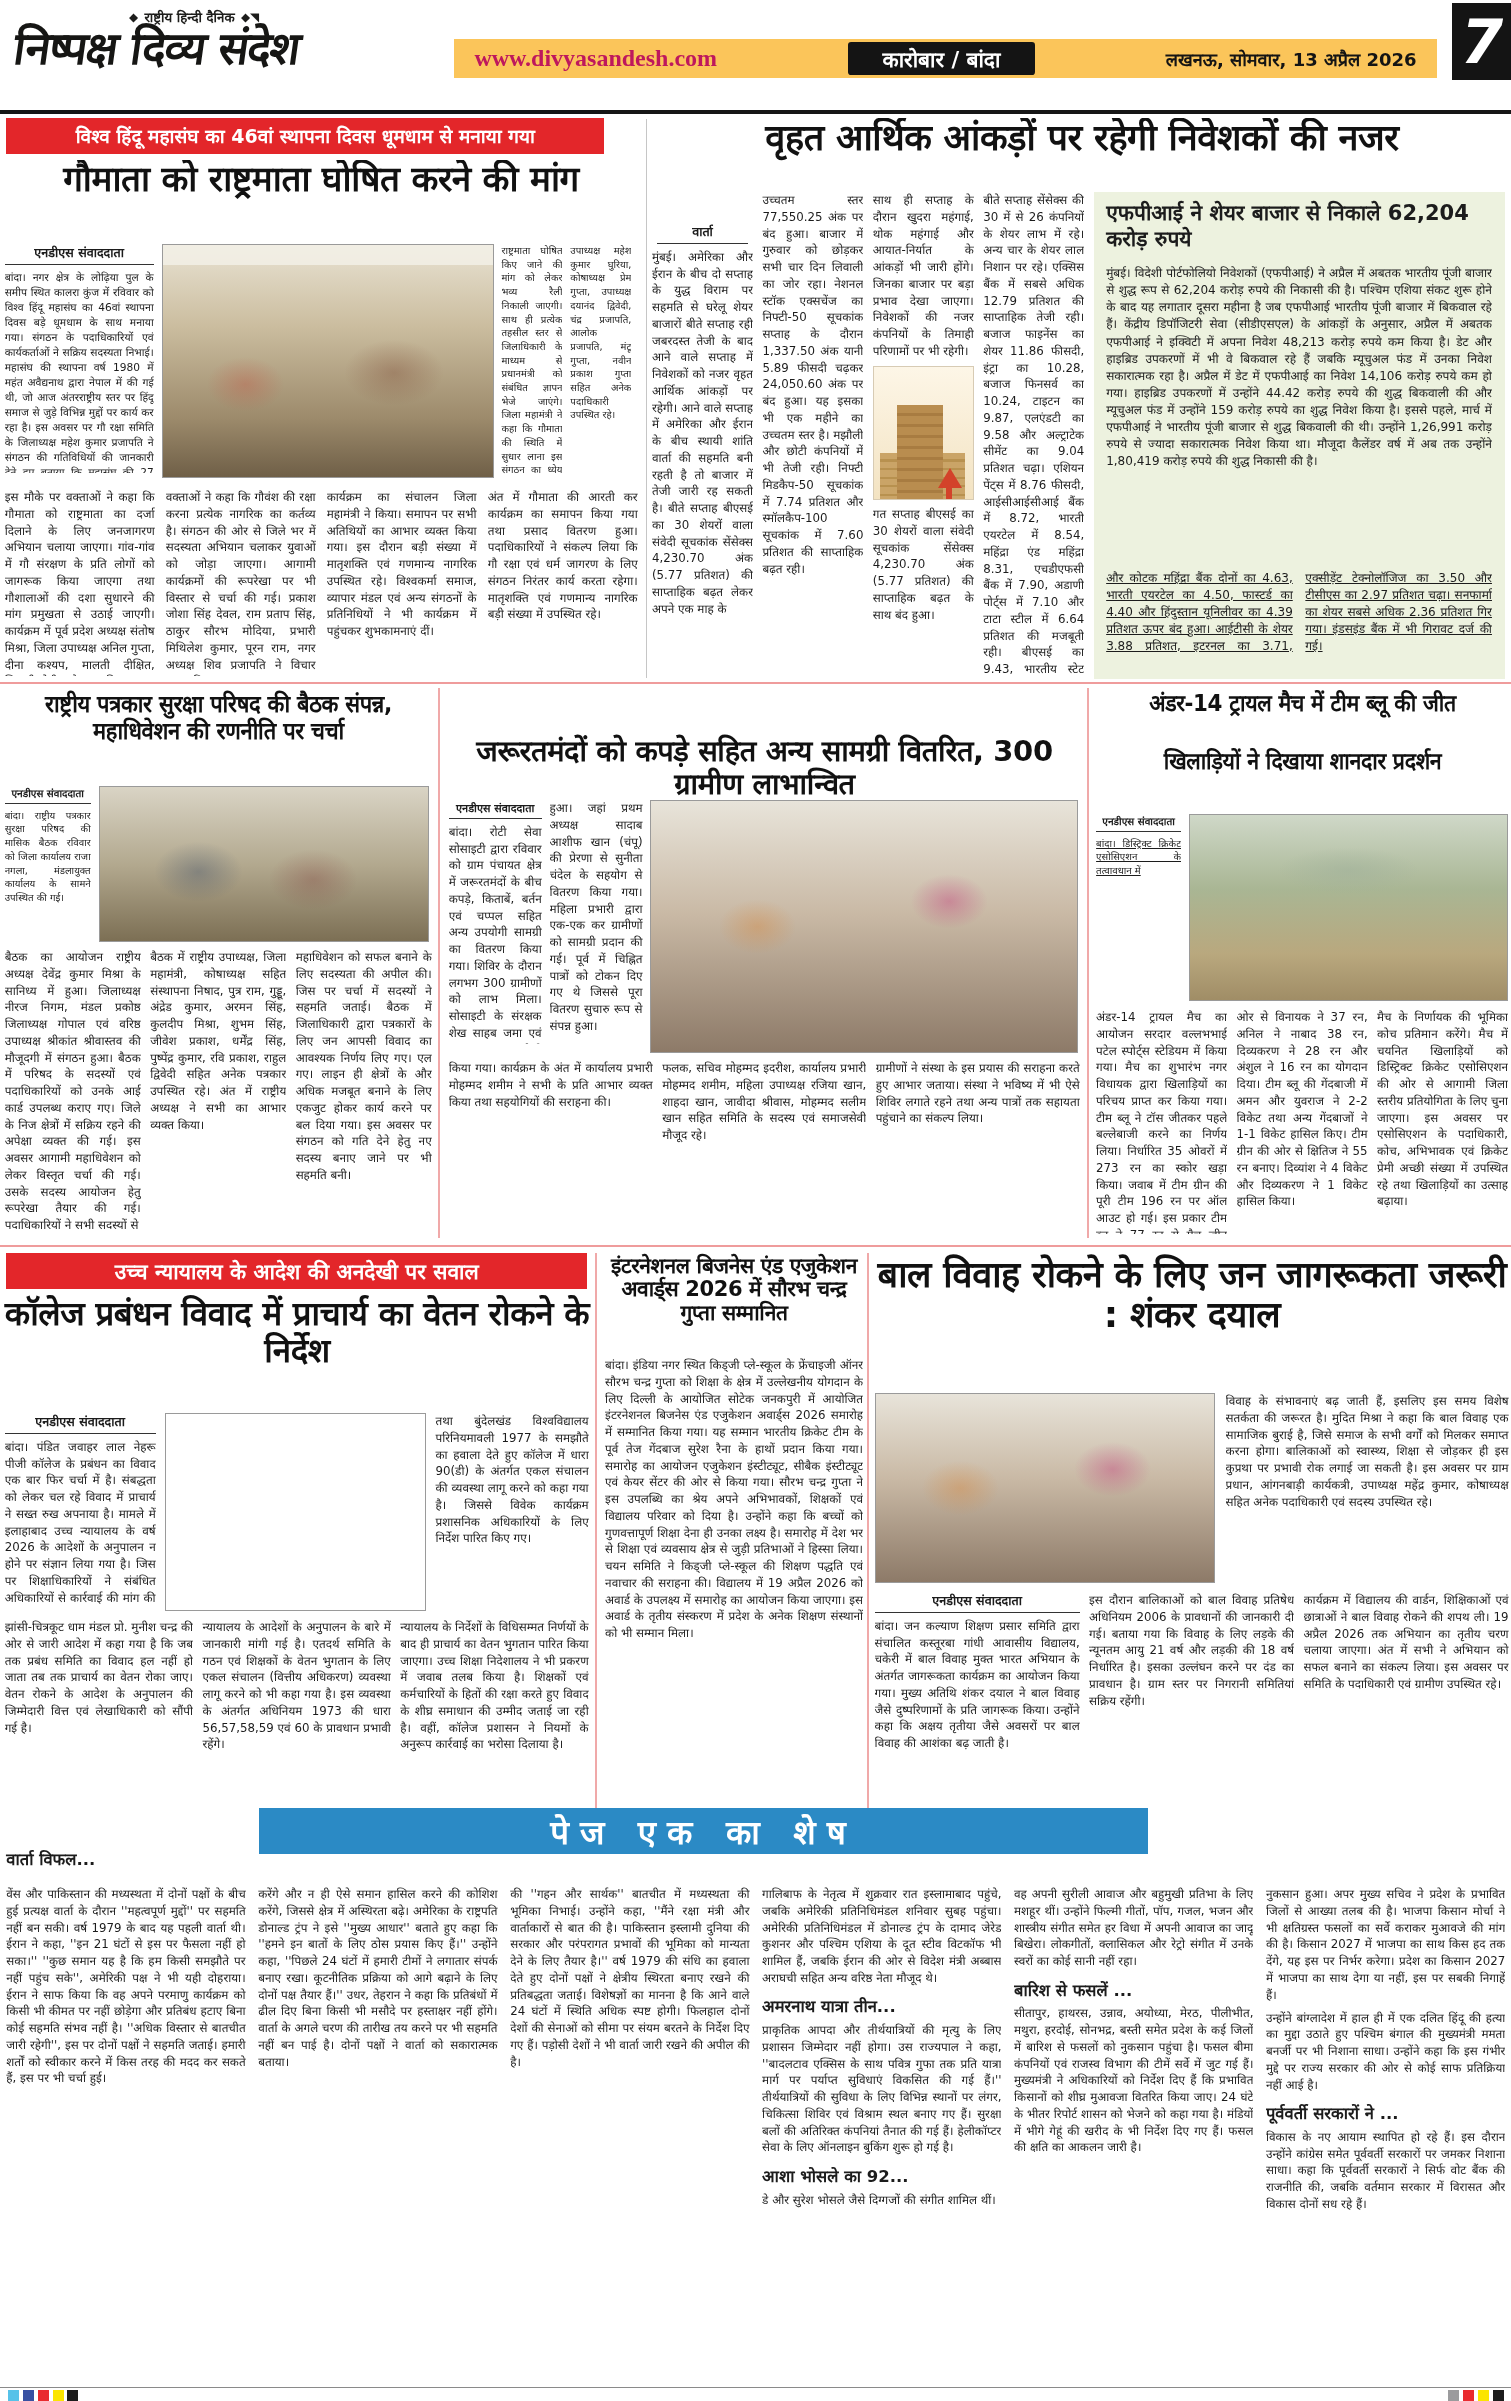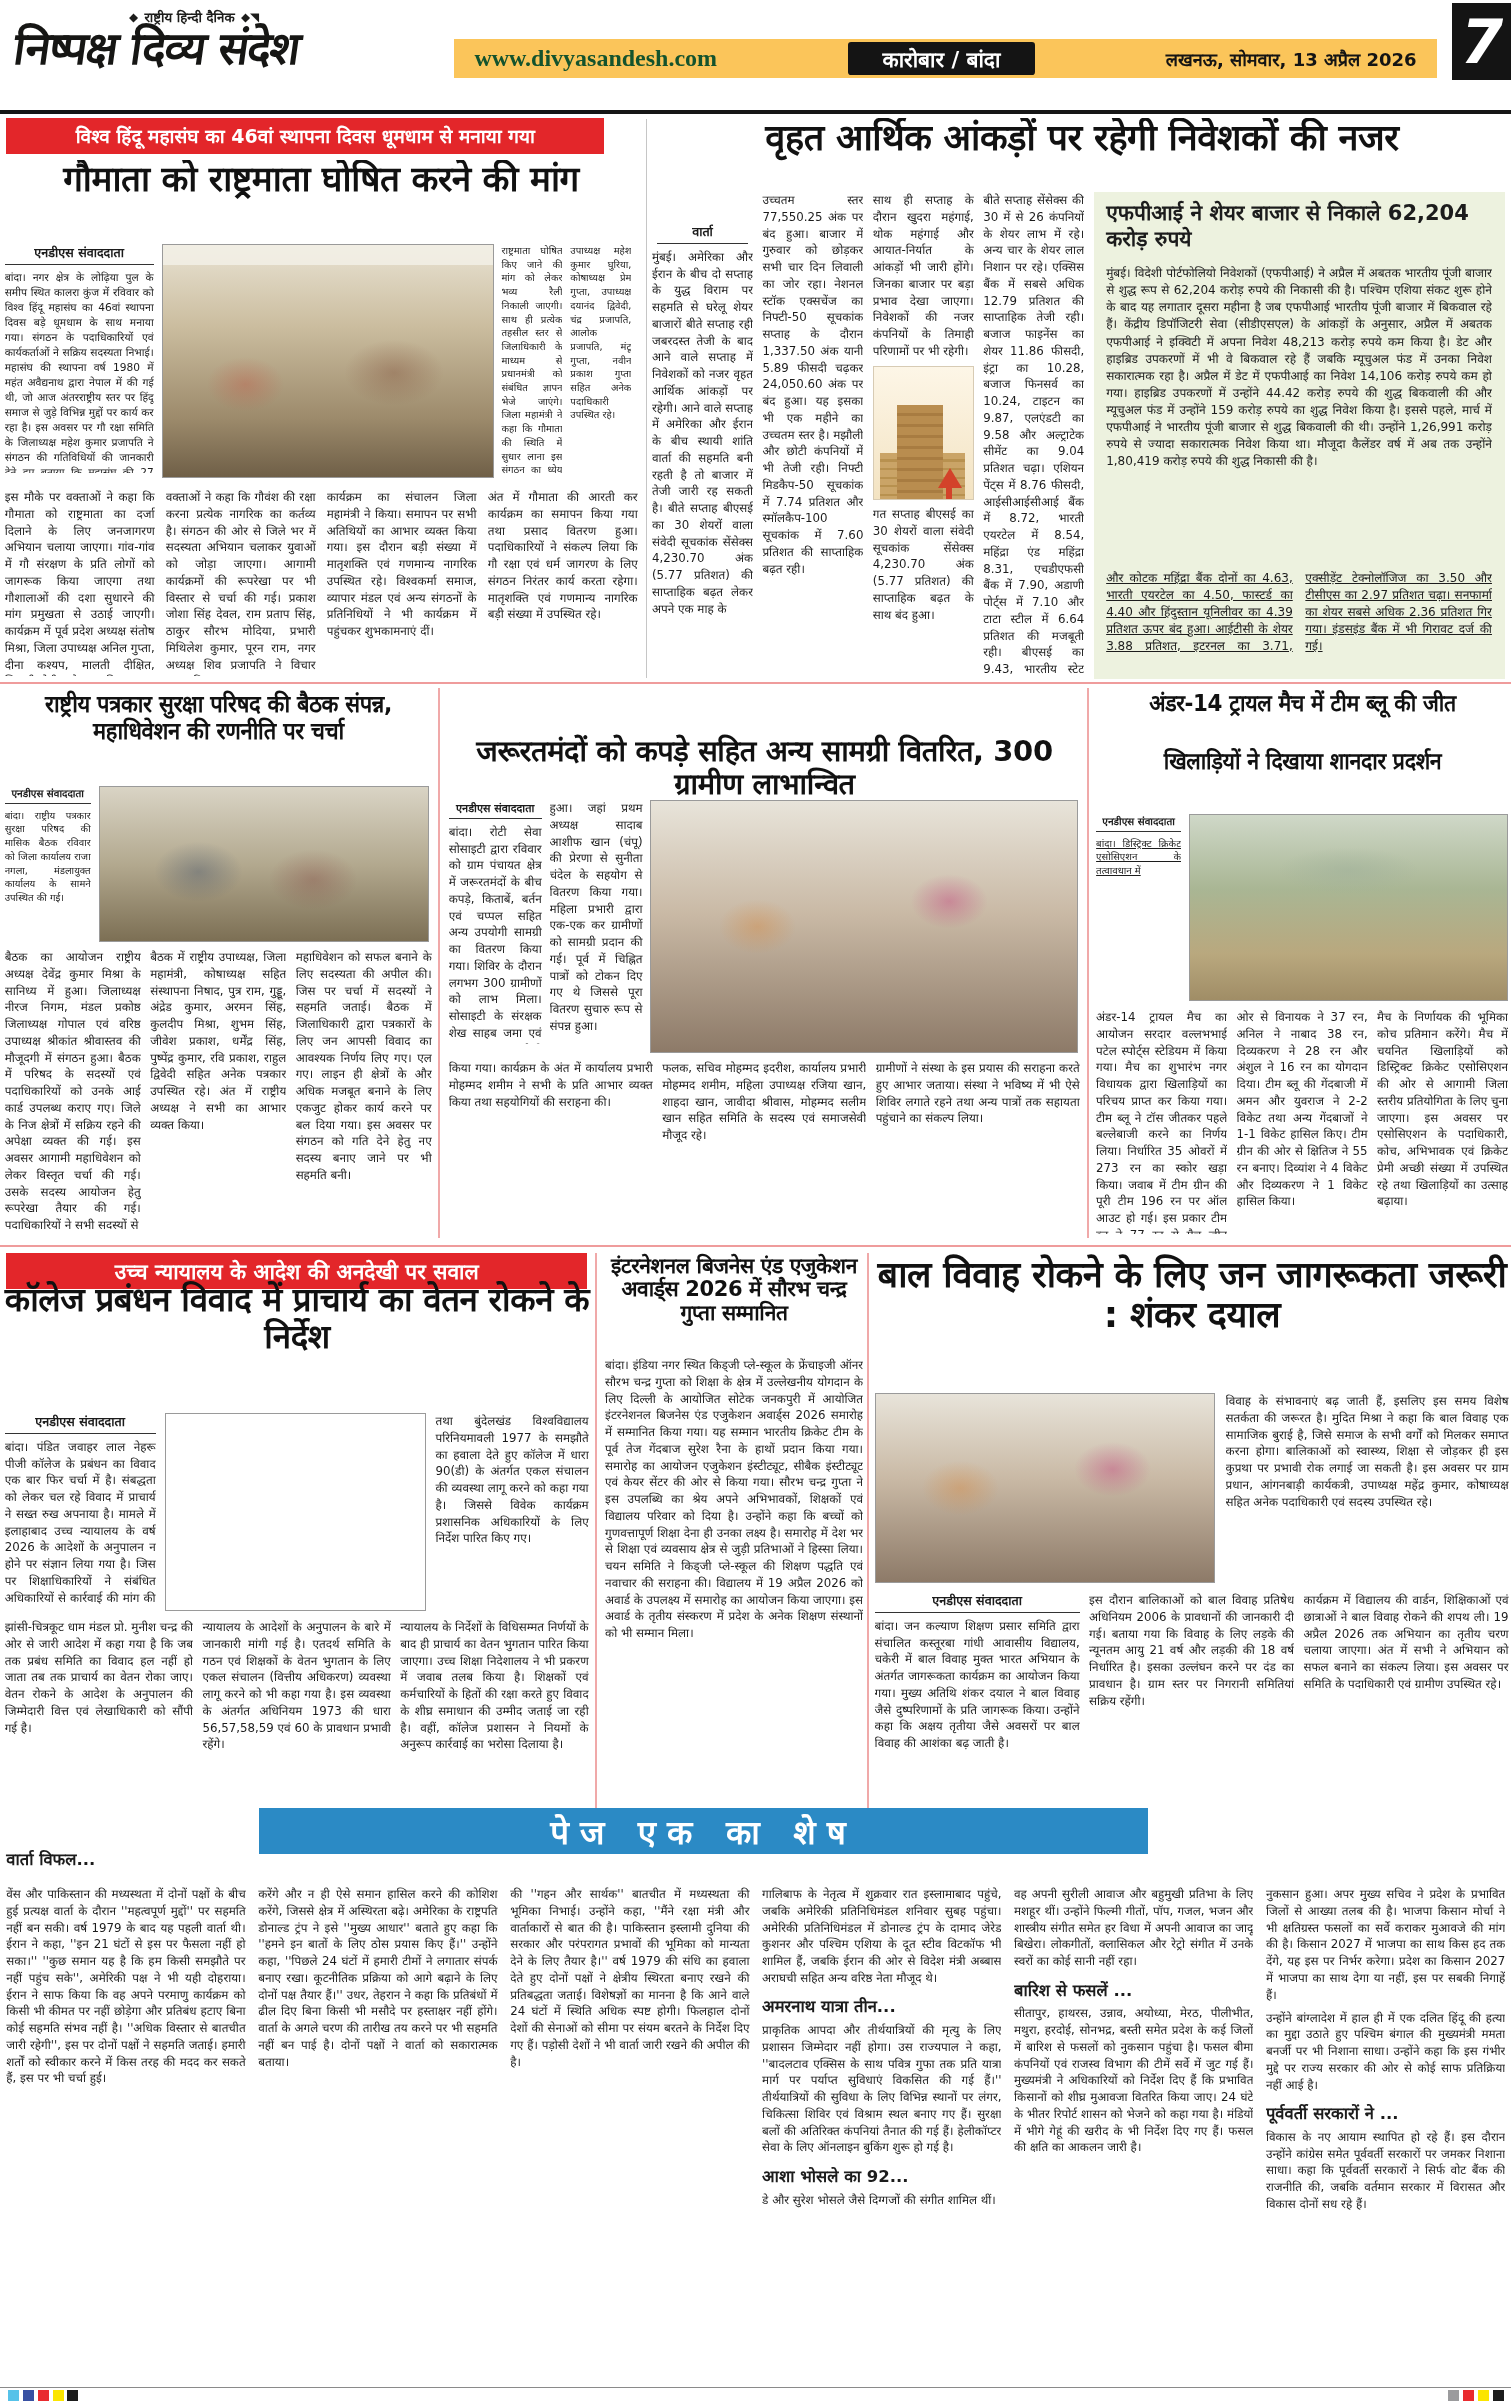--- a/index.html
+++ b/index.html
@@ -7,21 +7,21 @@
         font-family:"DejaVu Sans",sans-serif;color:#1c1c1c;overflow:hidden;}
   .abs{position:absolute;}
   
   .masthead{left:11px;top:7.9px;width:440px;height:72px;}
   .tagline{display:flex;align-items:center;gap:6.3px;font-size:13.3px;font-weight:700;color:#1d1d1b;margin-left:118px;}
   .flag{color:#1d1d1b;font-size:11.8px;}
   .logotext{font-size:45px;font-weight:800;color:#161614;letter-spacing:-1.6px;
             transform:skewX(-8deg);transform-origin:left bottom;line-height:1.02;white-space:nowrap;}
   .yellowstrip{left:454px;top:39px;width:983px;height:39px;background:#fbc55a;display:flex;
                align-items:center;justify-content:space-between;padding:0 20.4px;box-sizing:border-box;}
-  .site{font-family:"Liberation Serif",serif;font-weight:700;font-size:24px;color:#14532d;}
+  .site{font-family:"Liberation Serif",serif;font-weight:700;font-size:24px;color:#be185d;}
   .sectionpill{background:#141414;color:#fff;font-weight:700;font-size:21px;padding:2.4px 35px;border-radius:3.1px;}
   .dateline{font-weight:700;font-size:18px;color:#141414;}
   .pagenumbox{left:1452px;top:3.1px;width:60px;height:77px;background:#141414;color:#fff;
               display:flex;align-items:center;justify-content:center;font-size:61px;font-weight:800;font-style:italic;}
   .headrule{left:0;top:110px;width:1512px;height:3.9px;background:#161616;}
   
   .kicker{background:#e3262a;color:#fff;font-weight:700;text-align:center;display:flex;
           align-items:center;justify-content:center;}
   .headline{font-weight:800;color:#111;text-align:center;line-height:1.12;letter-spacing:-0.4px;}
   .squeeze{transform:scaleX(.93);transform-origin:center;}
@@ -201,21 +201,21 @@
       <div class="col bodytxt" style="flex:1;">अंडर-14 ट्रायल मैच का आयोजन सरदार वल्लभभाई पटेल स्पोर्ट्स स्टेडियम में किया गया। मैच का शुभारंभ नगर विधायक द्वारा खिलाड़ियों का परिचय प्राप्त कर किया गया। टीम ब्लू ने टॉस जीतकर पहले बल्लेबाजी करने का निर्णय लिया। निर्धारित 35 ओवरों में 273 रन का स्कोर खड़ा किया। जवाब में टीम ग्रीन की पूरी टीम 196 रन पर ऑल आउट हो गई। इस प्रकार टीम ब्लू ने 77 रन से मैच जीत लिया।</div>
       <div class="col bodytxt" style="flex:1;">ओर से विनायक ने 37 रन, अनिल ने नाबाद 38 रन, दिव्यकरण ने 28 रन और अंशुल ने 16 रन का योगदान दिया। टीम ब्लू की गेंदबाजी में अमन और युवराज ने 2-2 विकेट तथा अन्य गेंदबाजों ने 1-1 विकेट हासिल किए। टीम ग्रीन की ओर से क्षितिज ने 55 रन बनाए। दिव्यांश ने 4 विकेट और दिव्यकरण ने 1 विकेट हासिल किया।</div>
       <div class="col bodytxt" style="flex:1;">मैच के निर्णायक की भूमिका कोच प्रतिमान करेंगे। मैच में चयनित खिलाड़ियों को डिस्ट्रिक्ट क्रिकेट एसोसिएशन की ओर से आगामी जिला स्तरीय प्रतियोगिता के लिए चुना जाएगा। इस अवसर पर एसोसिएशन के पदाधिकारी, कोच, अभिभावक एवं क्रिकेट प्रेमी अच्छी संख्या में उपस्थित रहे तथा खिलाड़ियों का उत्साह बढ़ाया।</div>
     </div>
   </div>
 
   <div class="abs hrule-pink" style="left:0;top:1245px;width:1512px;"></div>
 
   <div class="abs" style="left:0;top:1250px;width:594px;height:581px;">
     <div class="abs kicker" style="left:6.3px;top:3.1px;width:581px;height:36px;font-size:21px;">उच्च न्यायालय के आदेश की अनदेखी पर सवाल</div>
-    <div class="abs headline" style="left:0;top:32px;width:594px;height:112px;font-size:33px;">कॉलेज प्रबंधन विवाद में प्राचार्य का वेतन रोकने के निर्देश</div>
+    <div class="abs headline" style="left:0;top:46px;width:594px;height:112px;font-size:33px;">कॉलेज प्रबंधन विवाद में प्राचार्य का वेतन रोकने के निर्देश</div>
     <div class="abs row" style="left:4.7px;top:163px;width:584px;height:198px;gap:9.4px;">
       <div class="col" style="width:151px;">
         <div class="byline">एनडीएस संवाददाता</div>
         <div class="bodytxt" style="height:165px;">बांदा। पंडित जवाहर लाल नेहरू पीजी कॉलेज के प्रबंधन का विवाद एक बार फिर चर्चा में है। संबद्धता को लेकर चल रहे विवाद में प्राचार्य ने सख्त रुख अपनाया है। मामले में इलाहाबाद उच्च न्यायालय के वर्ष 2026 के आदेशों के अनुपालन न होने पर संज्ञान लिया गया है। जिस पर शिक्षाधिकारियों ने संबंधित अधिकारियों से कार्रवाई की मांग की है। शिकायत में आरोप लगाया गया है कि न्यायालय द्वारा याचिका संख्या-263025 में दिए गए निर्देशों का पालन नहीं किया गया। जिससे संस्थान में प्रशासनिक अनियमितताएं बढ़ी हुई हैं। शिक्षकों का कहना है कि निष्पक्ष जांच कराते हुए आदेशों के अनुपालन की कार्रवाई हो। इसी क्रम में क्षेत्रीय उच्च शिक्षा अधिकारी</div>
       </div>
       <div class="photo ph-gate" style="width:259px;height:196px;"></div>
       <div class="col bodytxt" style="flex:1;height:198px;">तथा बुंदेलखंड विश्वविद्यालय परिनियमावली 1977 के समझौते का हवाला देते हुए कॉलेज में धारा 90(डी) के अंतर्गत एकल संचालन की व्यवस्था लागू करने को कहा गया है। जिससे विवेक कार्यक्रम प्रशासनिक अधिकारियों के लिए निर्देश पारित किए गए।</div>
     </div>
     <div class="abs row" style="left:4.7px;top:369px;width:584px;height:203px;gap:9.4px;">
       <div class="col bodytxt" style="flex:1;">झांसी-चित्रकूट धाम मंडल प्रो. मुनीश चन्द्र की ओर से जारी आदेश में कहा गया है कि जब तक प्रबंध समिति का विवाद हल नहीं हो जाता तब तक प्राचार्य का वेतन रोका जाए। वेतन रोकने के आदेश के अनुपालन की जिम्मेदारी वित्त एवं लेखाधिकारी को सौंपी गई है।</div>

